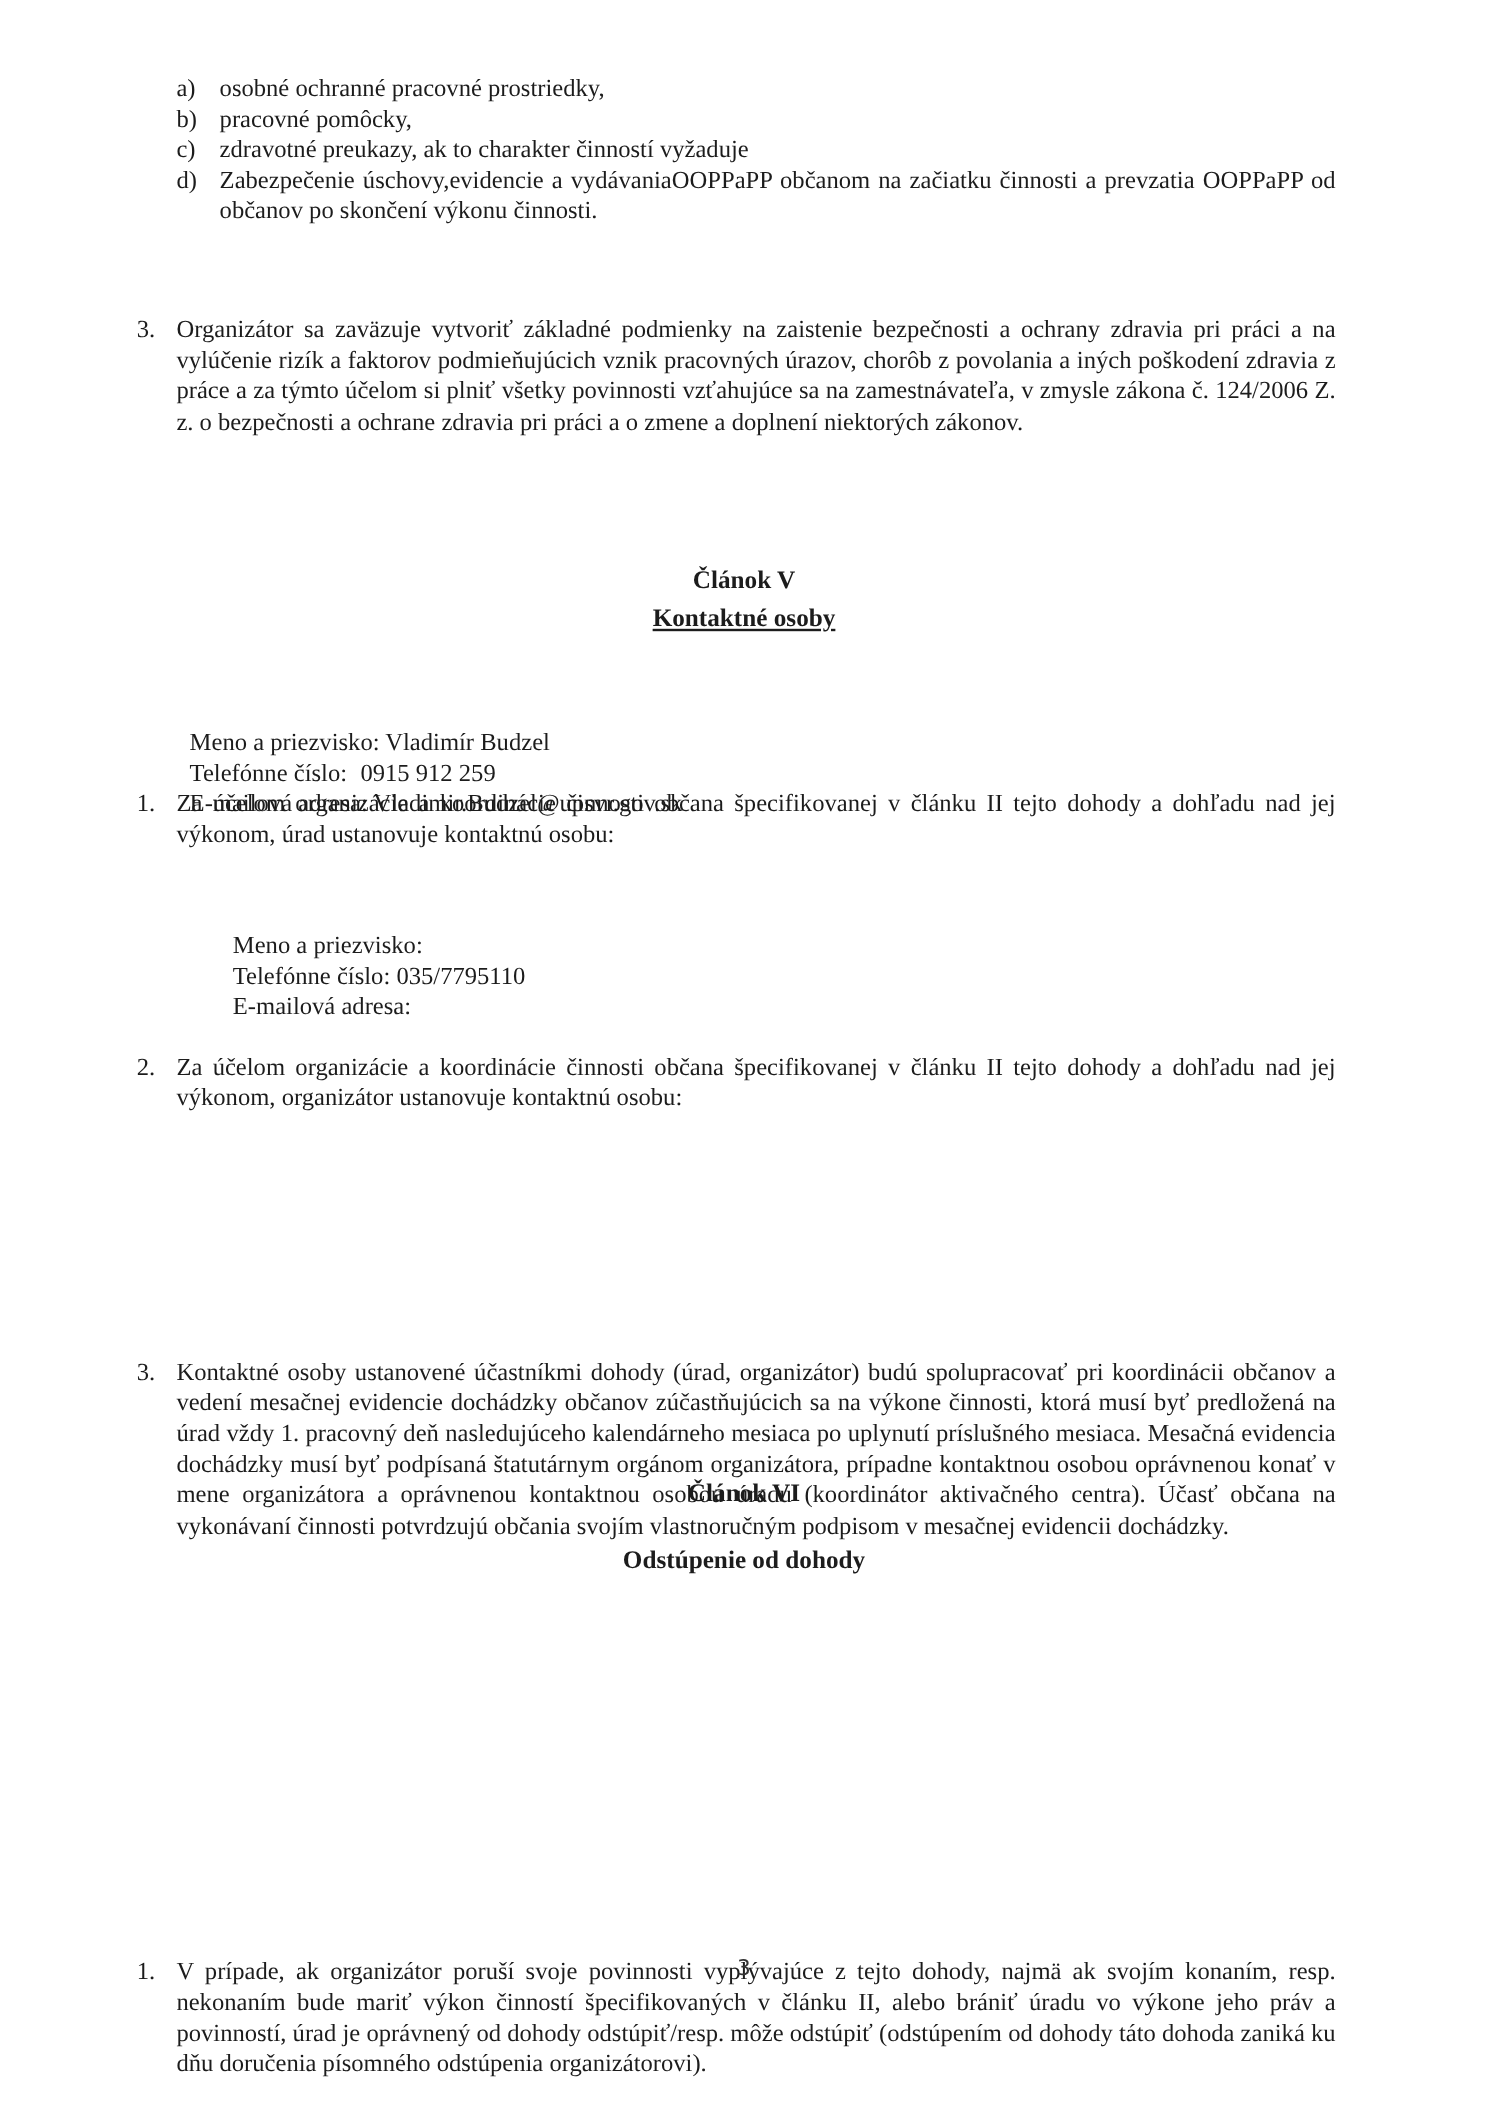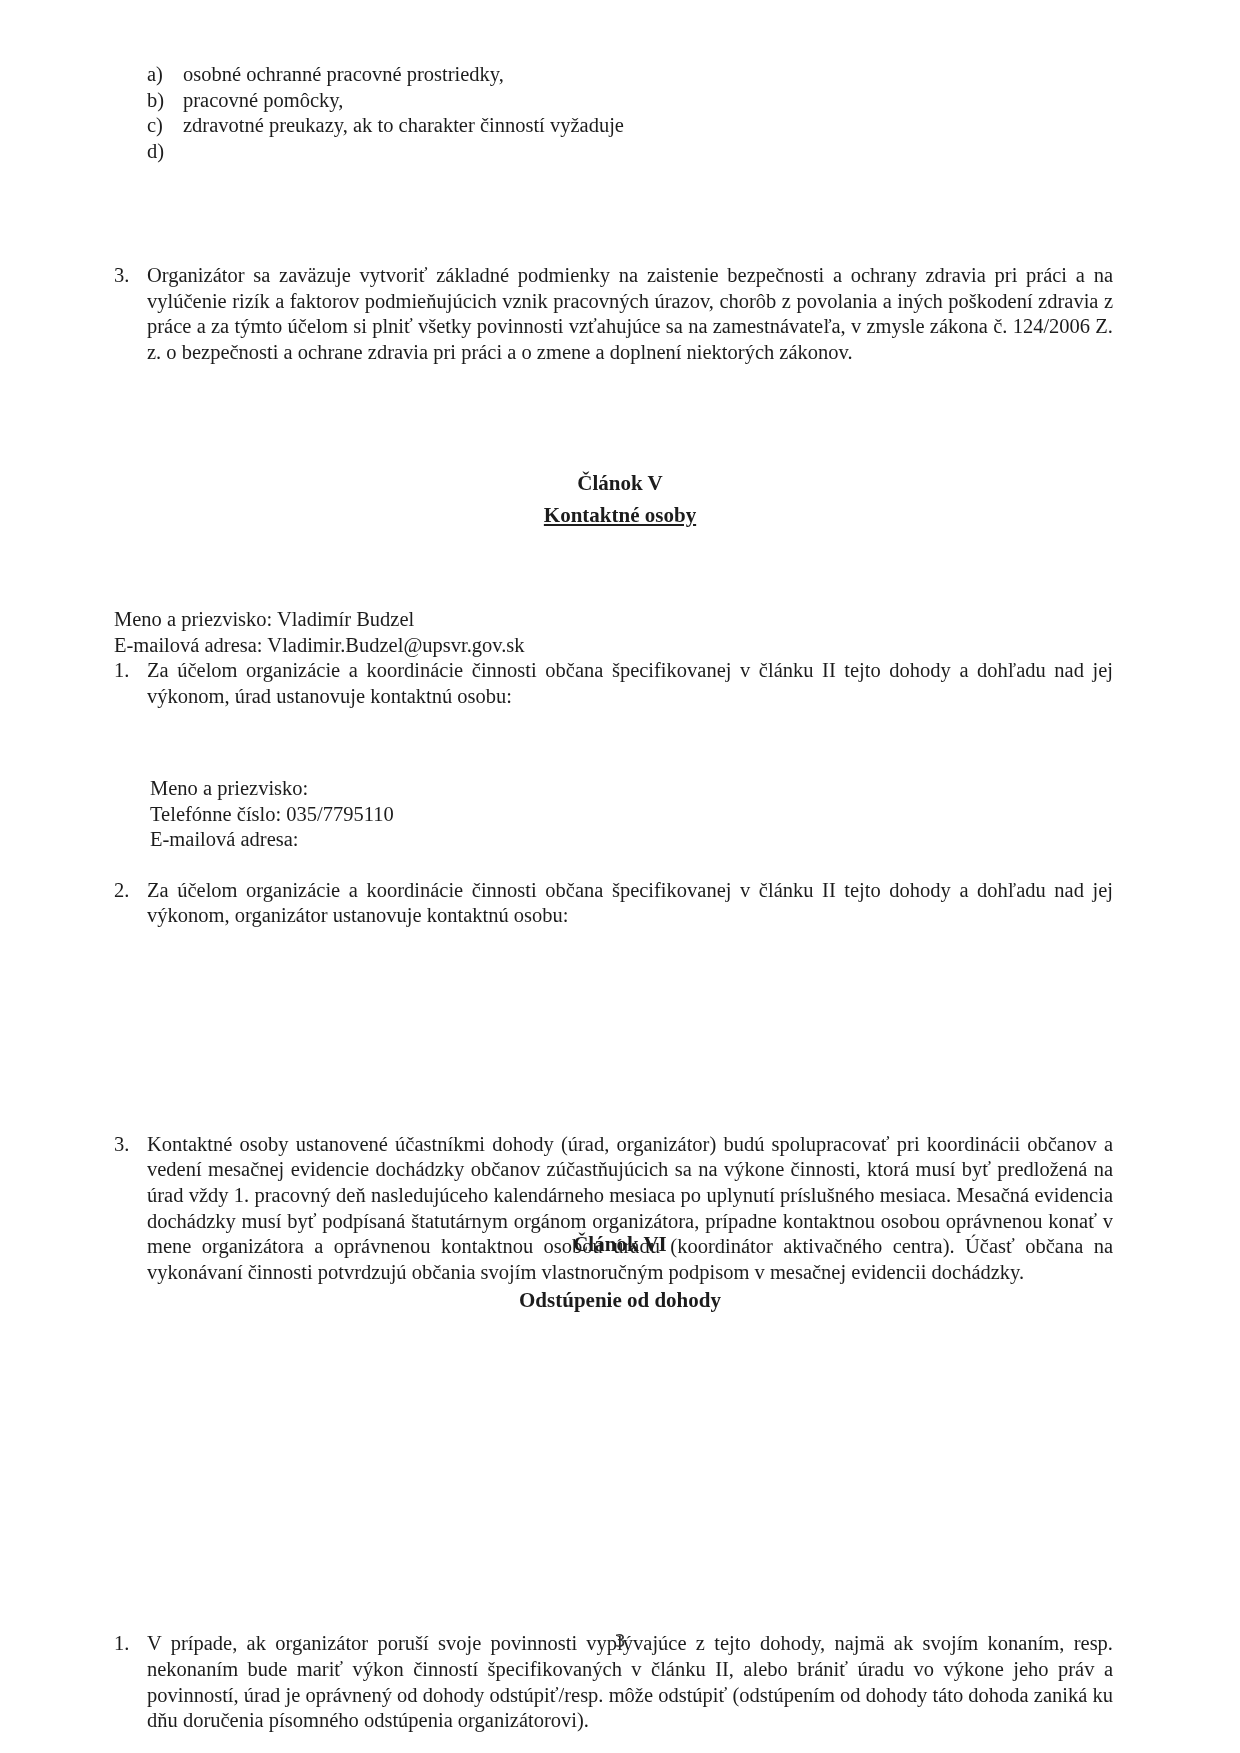--- a/index.html
+++ b/index.html
@@ -10,21 +10,21 @@
     font-size: 20.5px;
     line-height: 25.6px;
   }
   .page { position: absolute; left: 0; top: 0; width: 1240px; height: 1753px; }
   .block { position: absolute; }
   .justify { text-align: justify; text-align-last: left; }
   .li { position: relative; }
   .lbl { position: absolute; left: 0; top: 0; }
   .heading { position: absolute; left: 0; width: 1240px; text-align: center; font-weight: bold; font-size: 21px; line-height: 30px; }
   .pagenum { position: absolute; left: 0; width: 1240px; text-align: center; top: 1628px; font-family: "DejaVu Sans", sans-serif; font-size: 18px; color: #333; }
-  .line { display: block; white-space: nowrap; }
+  .line { display: block; white-space: nowrap; margin-left: 44px; }
 </style>
 </head>
 <body>
 
 <div class="page">
 
   <div class="block" style="left:147px; top:62px; width:966px;">
     <div class="li" style="padding-left:36px;">
       <span class="lbl">a)</span>
       <span>osobné ochranné pracovné prostriedky,</span>
@@ -32,39 +32,44 @@
     <div class="li" style="padding-left:36px;">
       <span class="lbl">b)</span>
       <span>pracovné pomôcky,</span>
     </div>
     <div class="li" style="padding-left:36px;">
       <span class="lbl">c)</span>
       <span>zdravotné preukazy, ak to charakter činností vyžaduje</span>
     </div>
     <div class="li justify" style="padding-left:36px;">
       <span class="lbl">d)</span>
+      <span>Zabezpečenie úschovy,evidencie a vydávaniaOOPPaPP občanom na začiatku činnosti a prevzatia OOPPaPP od občanov po skončení výkonu činnosti.</span>
     </div>
   </div>
 
   <div class="block li justify" style="left:114px; top:263px; width:999px; padding-left:33px; box-sizing:border-box; width:999px;">
     <span class="lbl">3.</span>
     <span>Organizátor sa zaväzuje vytvoriť základné podmienky na zaistenie bezpečnosti a ochrany zdravia pri práci a na vylúčenie rizík a faktorov podmieňujúcich vznik pracovných úrazov, chorôb z povolania a iných poškodení zdravia z práce a za týmto účelom si plniť všetky povinnosti vzťahujúce sa na zamestnávateľa, v zmysle zákona č. 124/2006 Z. z. o bezpečnosti a ochrane zdravia pri práci a o zmene a doplnení niektorých zákonov.</span>
   </div>
 
   <div class="heading" style="top:468px;text-align:center;">Článok V</div>
   <div class="heading" style="top:500px;text-decoration:underline;">Kontaktné osoby</div>
 
   <div class="block li justify" style="left:114px; top:556px; width:999px; padding-left:33px; box-sizing:border-box;">
     <span class="lbl">1.</span>
     <span>Za účelom organizácie a koordinácie činnosti občana špecifikovanej v článku II tejto dohody a dohľadu nad jej výkonom, úrad ustanovuje kontaktnú osobu:</span>
   </div>
   <div class="block" style="left:114px; top:607px;">
     <div class="line">
       <span>Meno a priezvisko:</span>
       <span>Vladimír Budzel</span>
+    </div>
+    <div class="line">
+      <span>Telefónne číslo:</span>
+      <span style="margin-left:6px;">0915 912 259</span>
     </div>
     <div class="line">
       <span>E-mailová adresa:</span>
       <span>Vladimir.Budzel@upsvr.gov.sk</span>
     </div>
   </div>
 
   <div class="block li justify" style="left:114px; top:724px; width:999px; padding-left:33px; box-sizing:border-box;">
     <span class="lbl">2.</span>
     <span>Za účelom organizácie a koordinácie činnosti občana špecifikovanej v článku II tejto dohody a dohľadu nad jej výkonom, organizátor ustanovuje kontaktnú osobu:</span>

